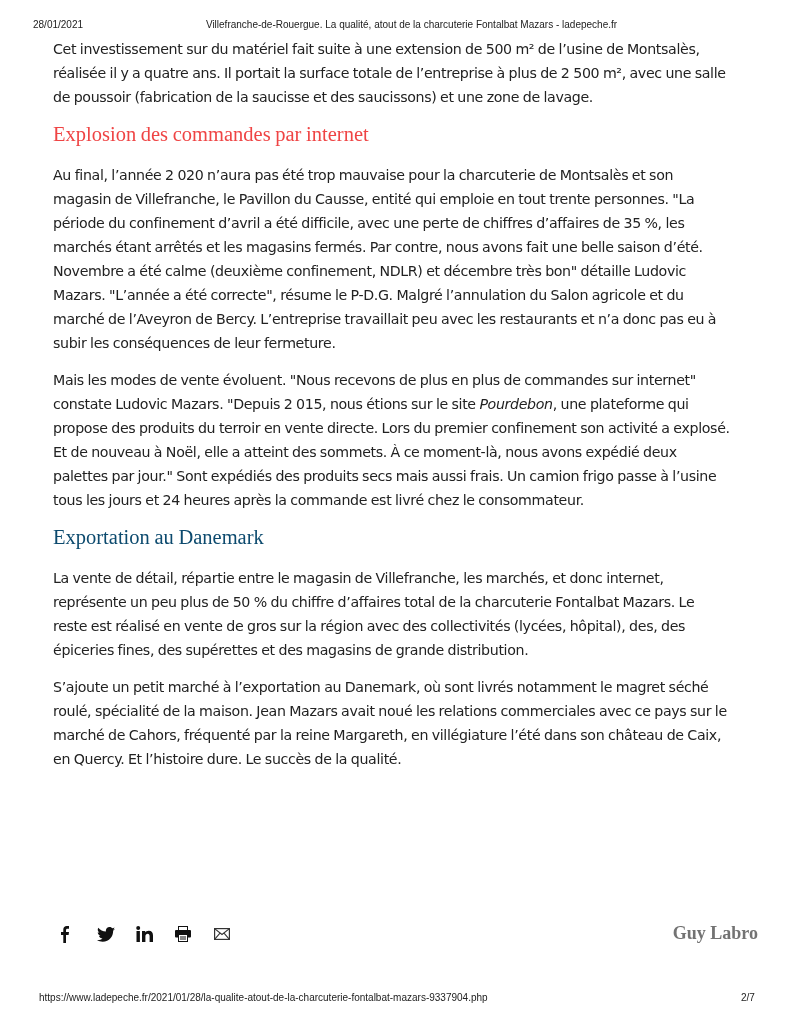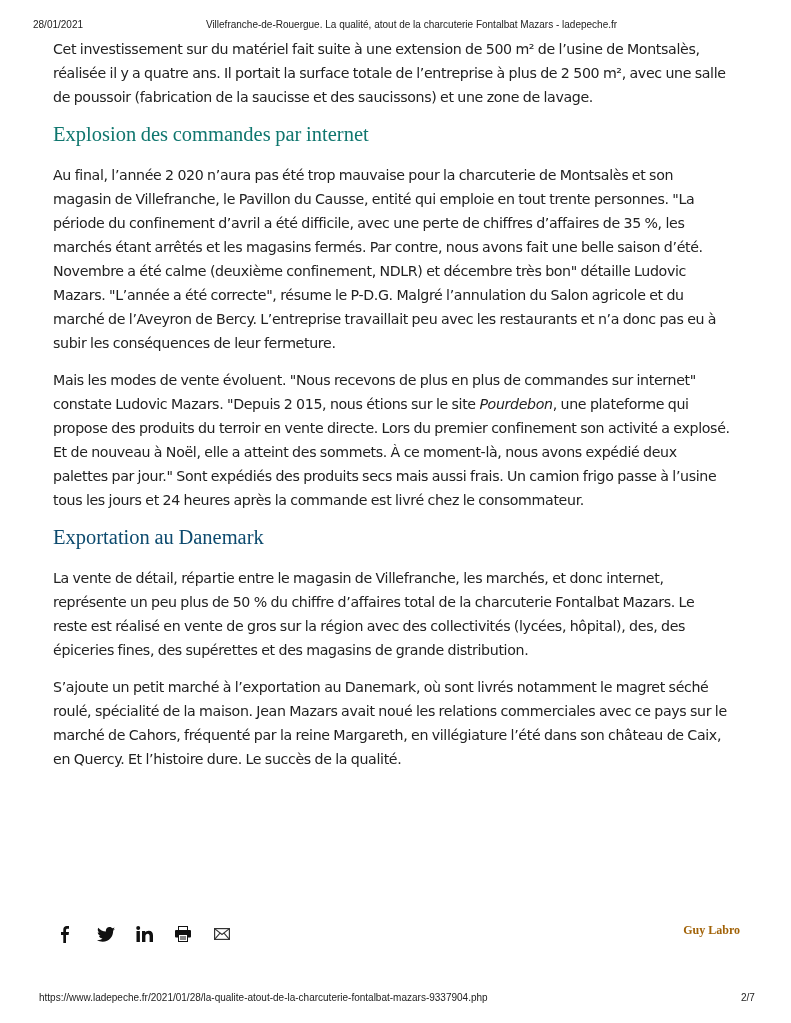--- a/index.html
+++ b/index.html
@@ -24,36 +24,36 @@
   .article h2 {
     font-family: "Liberation Serif", serif; font-weight: normal; color: #b0182f;
     font-size: 20.5px; line-height: 24px; margin: 7px 0 17px 0; letter-spacing: 0;
   }
   .article em { font-style: italic; text-align: right; }
 
   .share-bar { position: absolute; top: 921px; left: 58px; height: 26px; display: flex; align-items: center; }
   .share-item { width: 39px; height: 26px; display: flex; align-items: center; justify-content: flex-start; cursor: pointer; }
   .share-item svg { display: block; }
   .author {
-    position: absolute; top: 923px; right: 51px;
-    font-family: "Liberation Serif", serif; font-weight: bold; font-size: 12px; color: #a16207;
+    position: absolute; top: 923px; right: 33px;
+    font-family: "Liberation Serif", serif; font-weight: bold; font-size: 18px; color: #737373;
   }
 </style>
 </head>
 <body>
 
 <div class="print-header">
   <span class="ph-date">28/01/2021</span>
   <span class="ph-title">Villefranche-de-Rouergue. La qualité, atout de la charcuterie Fontalbat Mazars - ladepeche.fr</span>
 </div>
 
 <div class="article">
   <p>Cet investissement sur du matériel fait suite à une extension de 500 m² de l’usine de Montsalès, réalisée il y a quatre ans. Il portait la surface totale de l’entreprise à plus de 2 500 m², avec une salle de poussoir (fabrication de la saucisse et des saucissons) et une zone de lavage.</p>
 
-  <h2 style="color: #0f766e;">Explosion des commandes par internet</h2>
+  <h2 style="color: #ef4444;">Explosion des commandes par internet</h2>
   <p>Au final, l’année 2 020 n’aura pas été trop mauvaise pour la charcuterie de Montsalès et son magasin de Villefranche, le Pavillon du Causse, entité qui emploie en tout trente personnes. "La période du confinement d’avril a été difficile, avec une perte de chiffres d’affaires de 35 %, les marchés étant arrêtés et les magasins fermés. Par contre, nous avons fait une belle saison d’été. Novembre a été calme (deuxième confinement, NDLR) et décembre très bon" détaille Ludovic Mazars. "L’année a été correcte", résume le P-D.G. Malgré l’annulation du Salon agricole et du marché de l’Aveyron de Bercy. L’entreprise travaillait peu avec les restaurants et n’a donc pas eu à subir les conséquences de leur fermeture.</p>
   <p><span>Mais les modes de vente évoluent. "Nous recevons de plus en plus de commandes sur internet" constate Ludovic Mazars. "Depuis 2 015, nous étions sur le site </span><em>Pourdebon</em><span>, une plateforme qui propose des produits du terroir en vente directe. Lors du premier confinement son activité a explosé. Et de nouveau à Noël, elle a atteint des sommets. À ce moment-là, nous avons expédié deux palettes par jour." Sont expédiés des produits secs mais aussi frais. Un camion frigo passe à l’usine tous les jours et 24 heures après la commande est livré chez le consommateur.</span></p>
 
   <h2 style="color: #0c4a6e;">Exportation au Danemark</h2>
   <p>La vente de détail, répartie entre le magasin de Villefranche, les marchés, et donc internet, représente un peu plus de 50 % du chiffre d’affaires total de la charcuterie Fontalbat Mazars. Le reste est réalisé en vente de gros sur la région avec des collectivités (lycées, hôpital), des, des épiceries fines, des supérettes et des magasins de grande distribution.</p>
   <p>S’ajoute un petit marché à l’exportation au Danemark, où sont livrés notamment le magret séché roulé, spécialité de la maison. Jean Mazars avait noué les relations commerciales avec ce pays sur le marché de Cahors, fréquenté par la reine Margareth, en villégiature l’été dans son château de Caix, en Quercy. Et l’histoire dure. Le succès de la qualité.</p>
 </div>
 
 <div class="share-bar">
   <div class="share-item">

